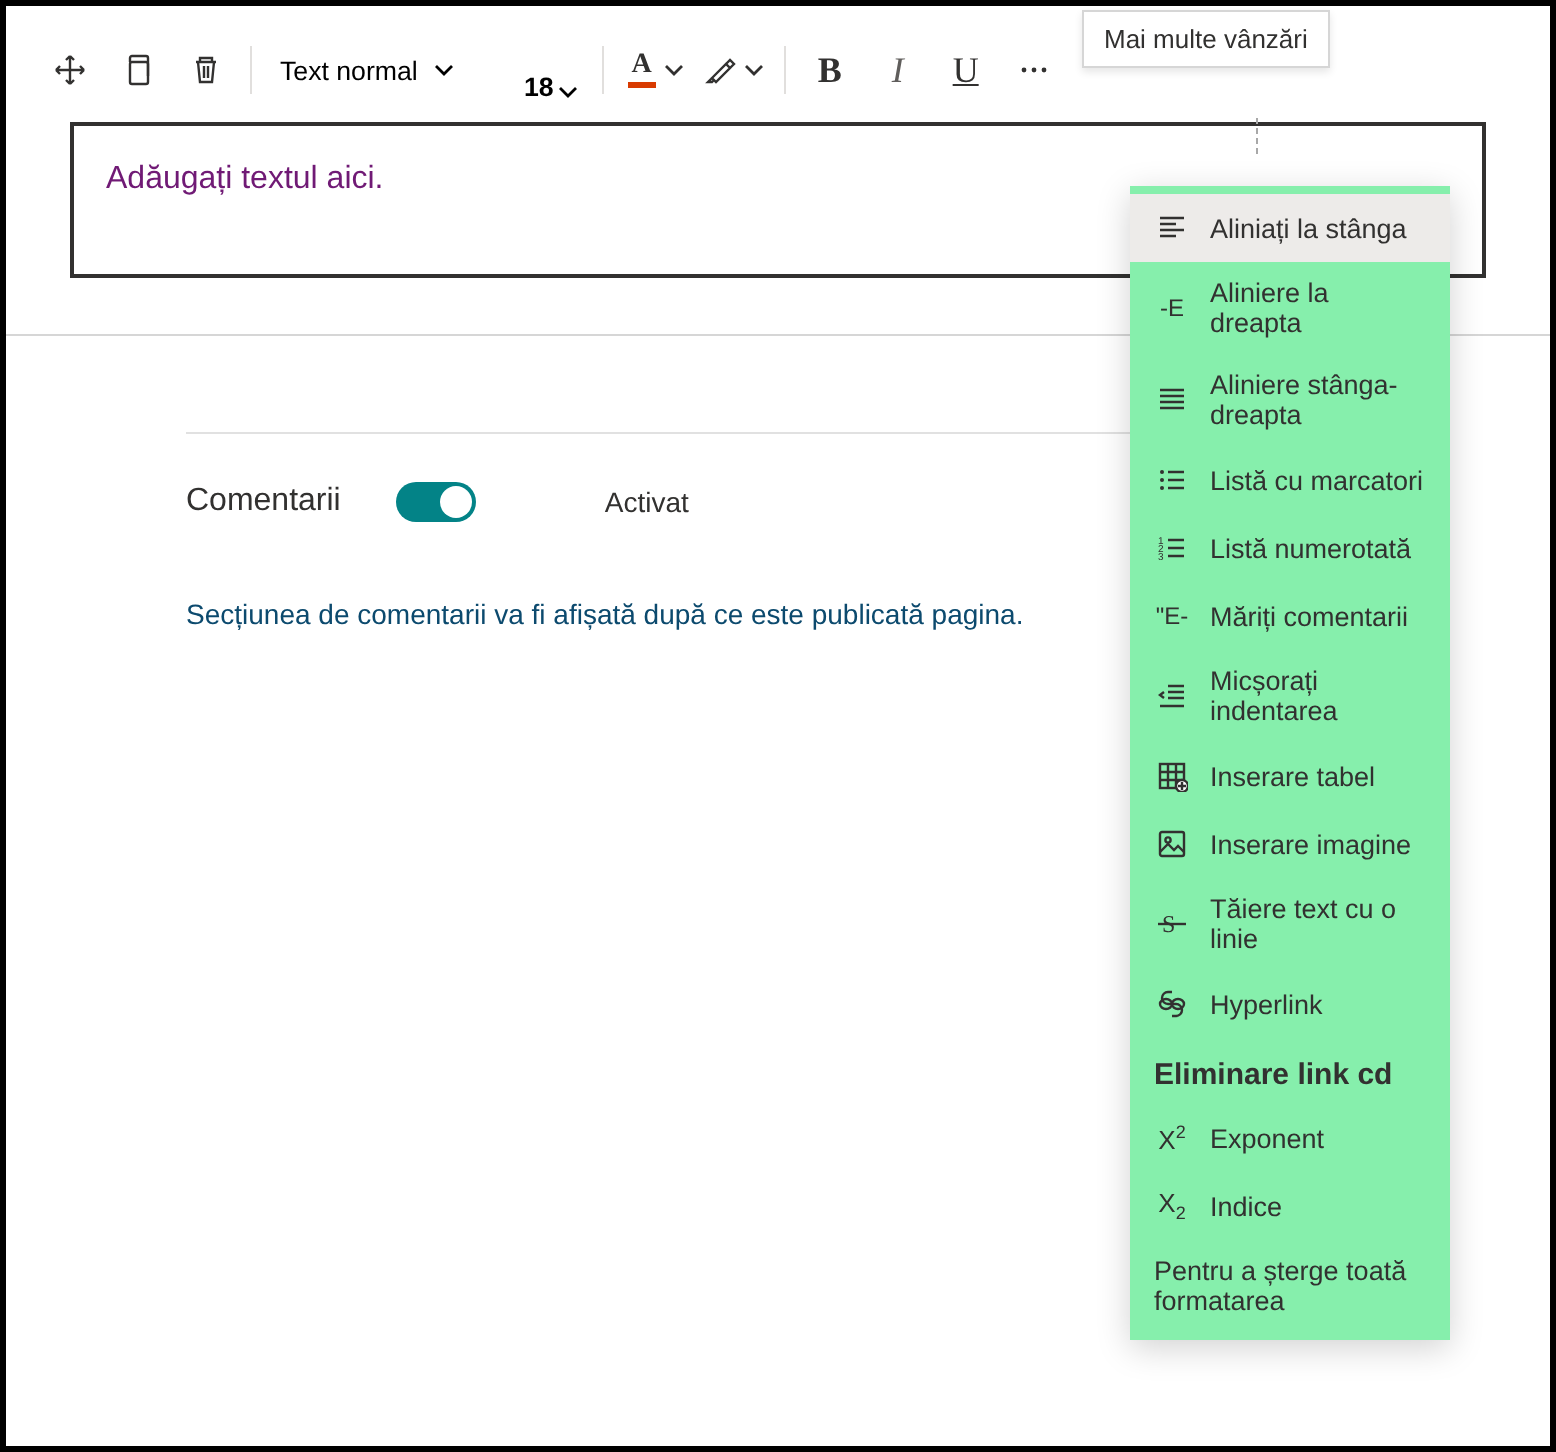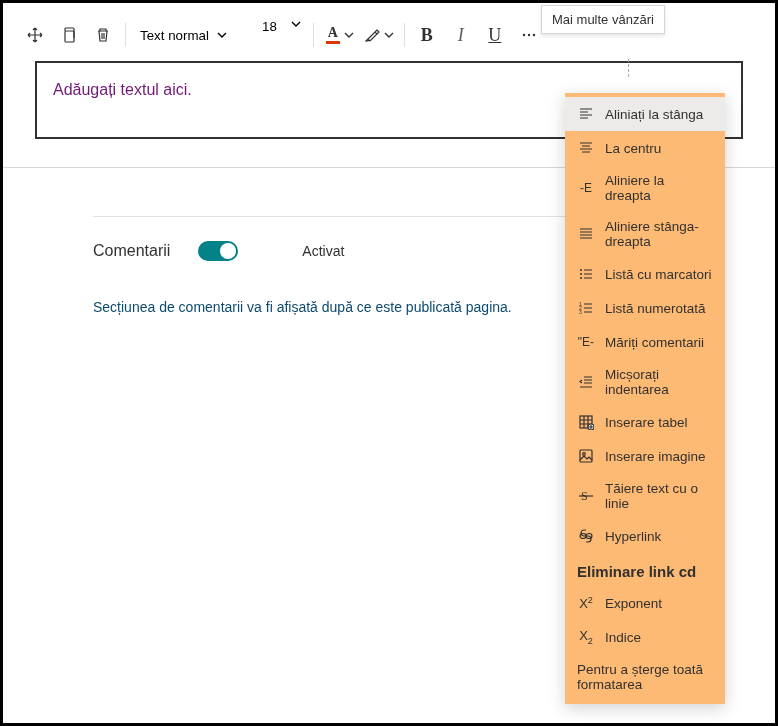--- a/index.html
+++ b/index.html
@@ -45,26 +45,27 @@
   gap: 8px;
   padding: 0 6px 0 8px;
   border: none;
   background: none;
   cursor: pointer;
   min-width: 120px;
 }
 .fs-sel {
   height: 32px;
   display: flex;
-  align-items: flex-start;
-  gap: 14px;
+  align-items: flex-end;
+  gap: 2px;
   padding: 0 6px 0 8px;
   border: none;
   background: none;
   cursor: pointer;
+  font-weight: bold;
 }
 .chev { width: 10px; height: 10px; }
 .chev svg { display: block; }
 .bold-b { font-family: "Times New Roman", serif; font-size: 18px; font-weight: bold; }
 .ital-i { font-family: "Times New Roman", serif; font-size: 18px; font-style: italic; color: #605e5c; }
 .under-u { font-family: "Times New Roman", serif; font-size: 18px; text-decoration: underline; }
 .font-color-btn { display: flex; align-items: center; gap: 2px; }
 .font-color-glyph {
   width: 18px; height: 18px; display: flex; flex-direction: column; align-items: center; justify-content: flex-end;
 }
@@ -127,21 +128,21 @@
   height: 18px;
   border-left: 1px dashed #a8a8a8;
   z-index: 5;
 }
 
 .dropdown {
   position: absolute;
   top: 90px;
   left: 562px;
   width: 160px;
-  background: #fdba74;
+  background: #86efac;
   box-shadow: 0 4px 16px rgba(0,0,0,0.18);
   z-index: 30;
   padding: 4px 0;
 }
 .dd-item {
   display: flex;
   align-items: center;
   gap: 10px;
   padding: 8px 12px;
   font-size: 13.5px;
@@ -261,28 +262,20 @@
     <div class="dd-item hovered">
       <span class="dd-icon">
         <svg width="16" height="16" viewBox="0 0 16 16" stroke-width="1.2">
           <path d="M2 3 H14 M2 6 H10 M2 9 H14 M2 12 H10"></path>
         </svg>
       </span>
       <span>Aliniați la stânga</span>
     </div>
     <div class="dd-item">
       <span class="dd-icon">
-        <svg width="16" height="16" viewBox="0 0 16 16" stroke-width="1.2">
-          <path d="M2 3 H14 M4 6 H12 M2 9 H14 M4 12 H12"></path>
-        </svg>
-      </span>
-      <span>La centru</span>
-    </div>
-    <div class="dd-item">
-      <span class="dd-icon">
         <span style="font-size:12px;">-E</span>
       </span>
       <span>Aliniere la dreapta</span>
     </div>
     <div class="dd-item">
       <span class="dd-icon">
         <svg width="16" height="16" viewBox="0 0 16 16" stroke-width="1.2">
           <path d="M2 3 H14 M2 6 H14 M2 9 H14 M2 12 H14"></path>
         </svg>
       </span>

